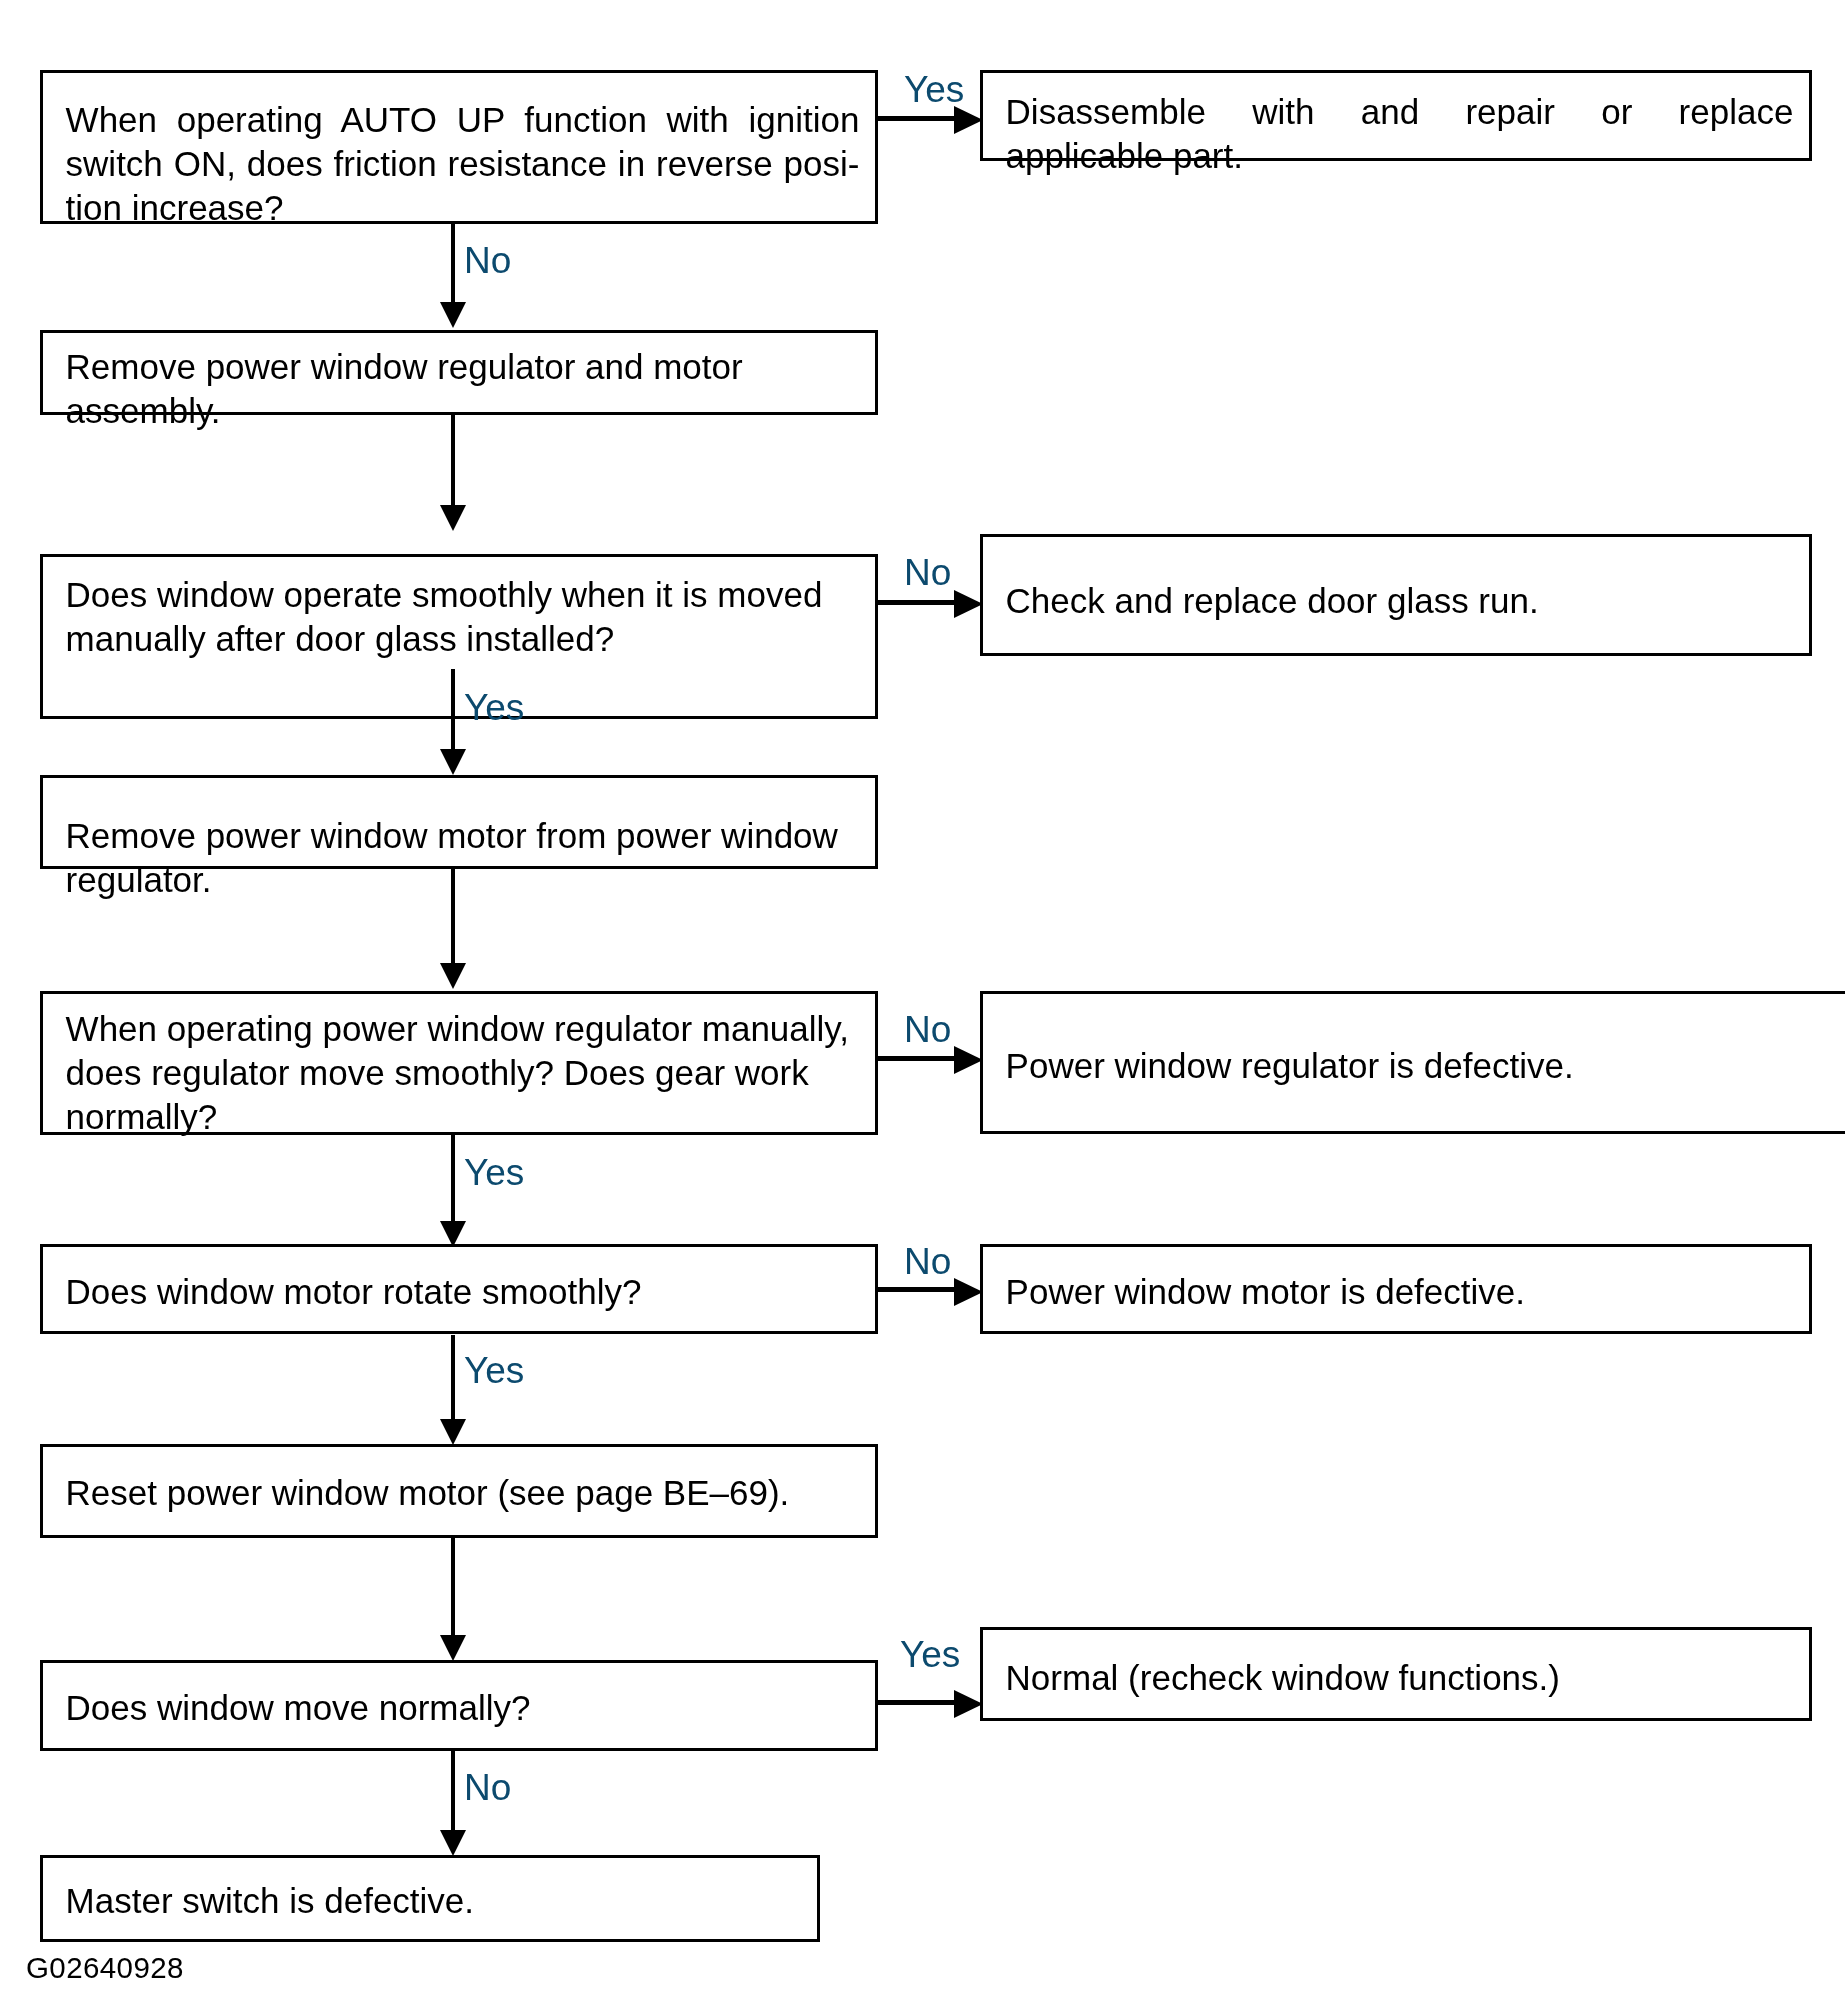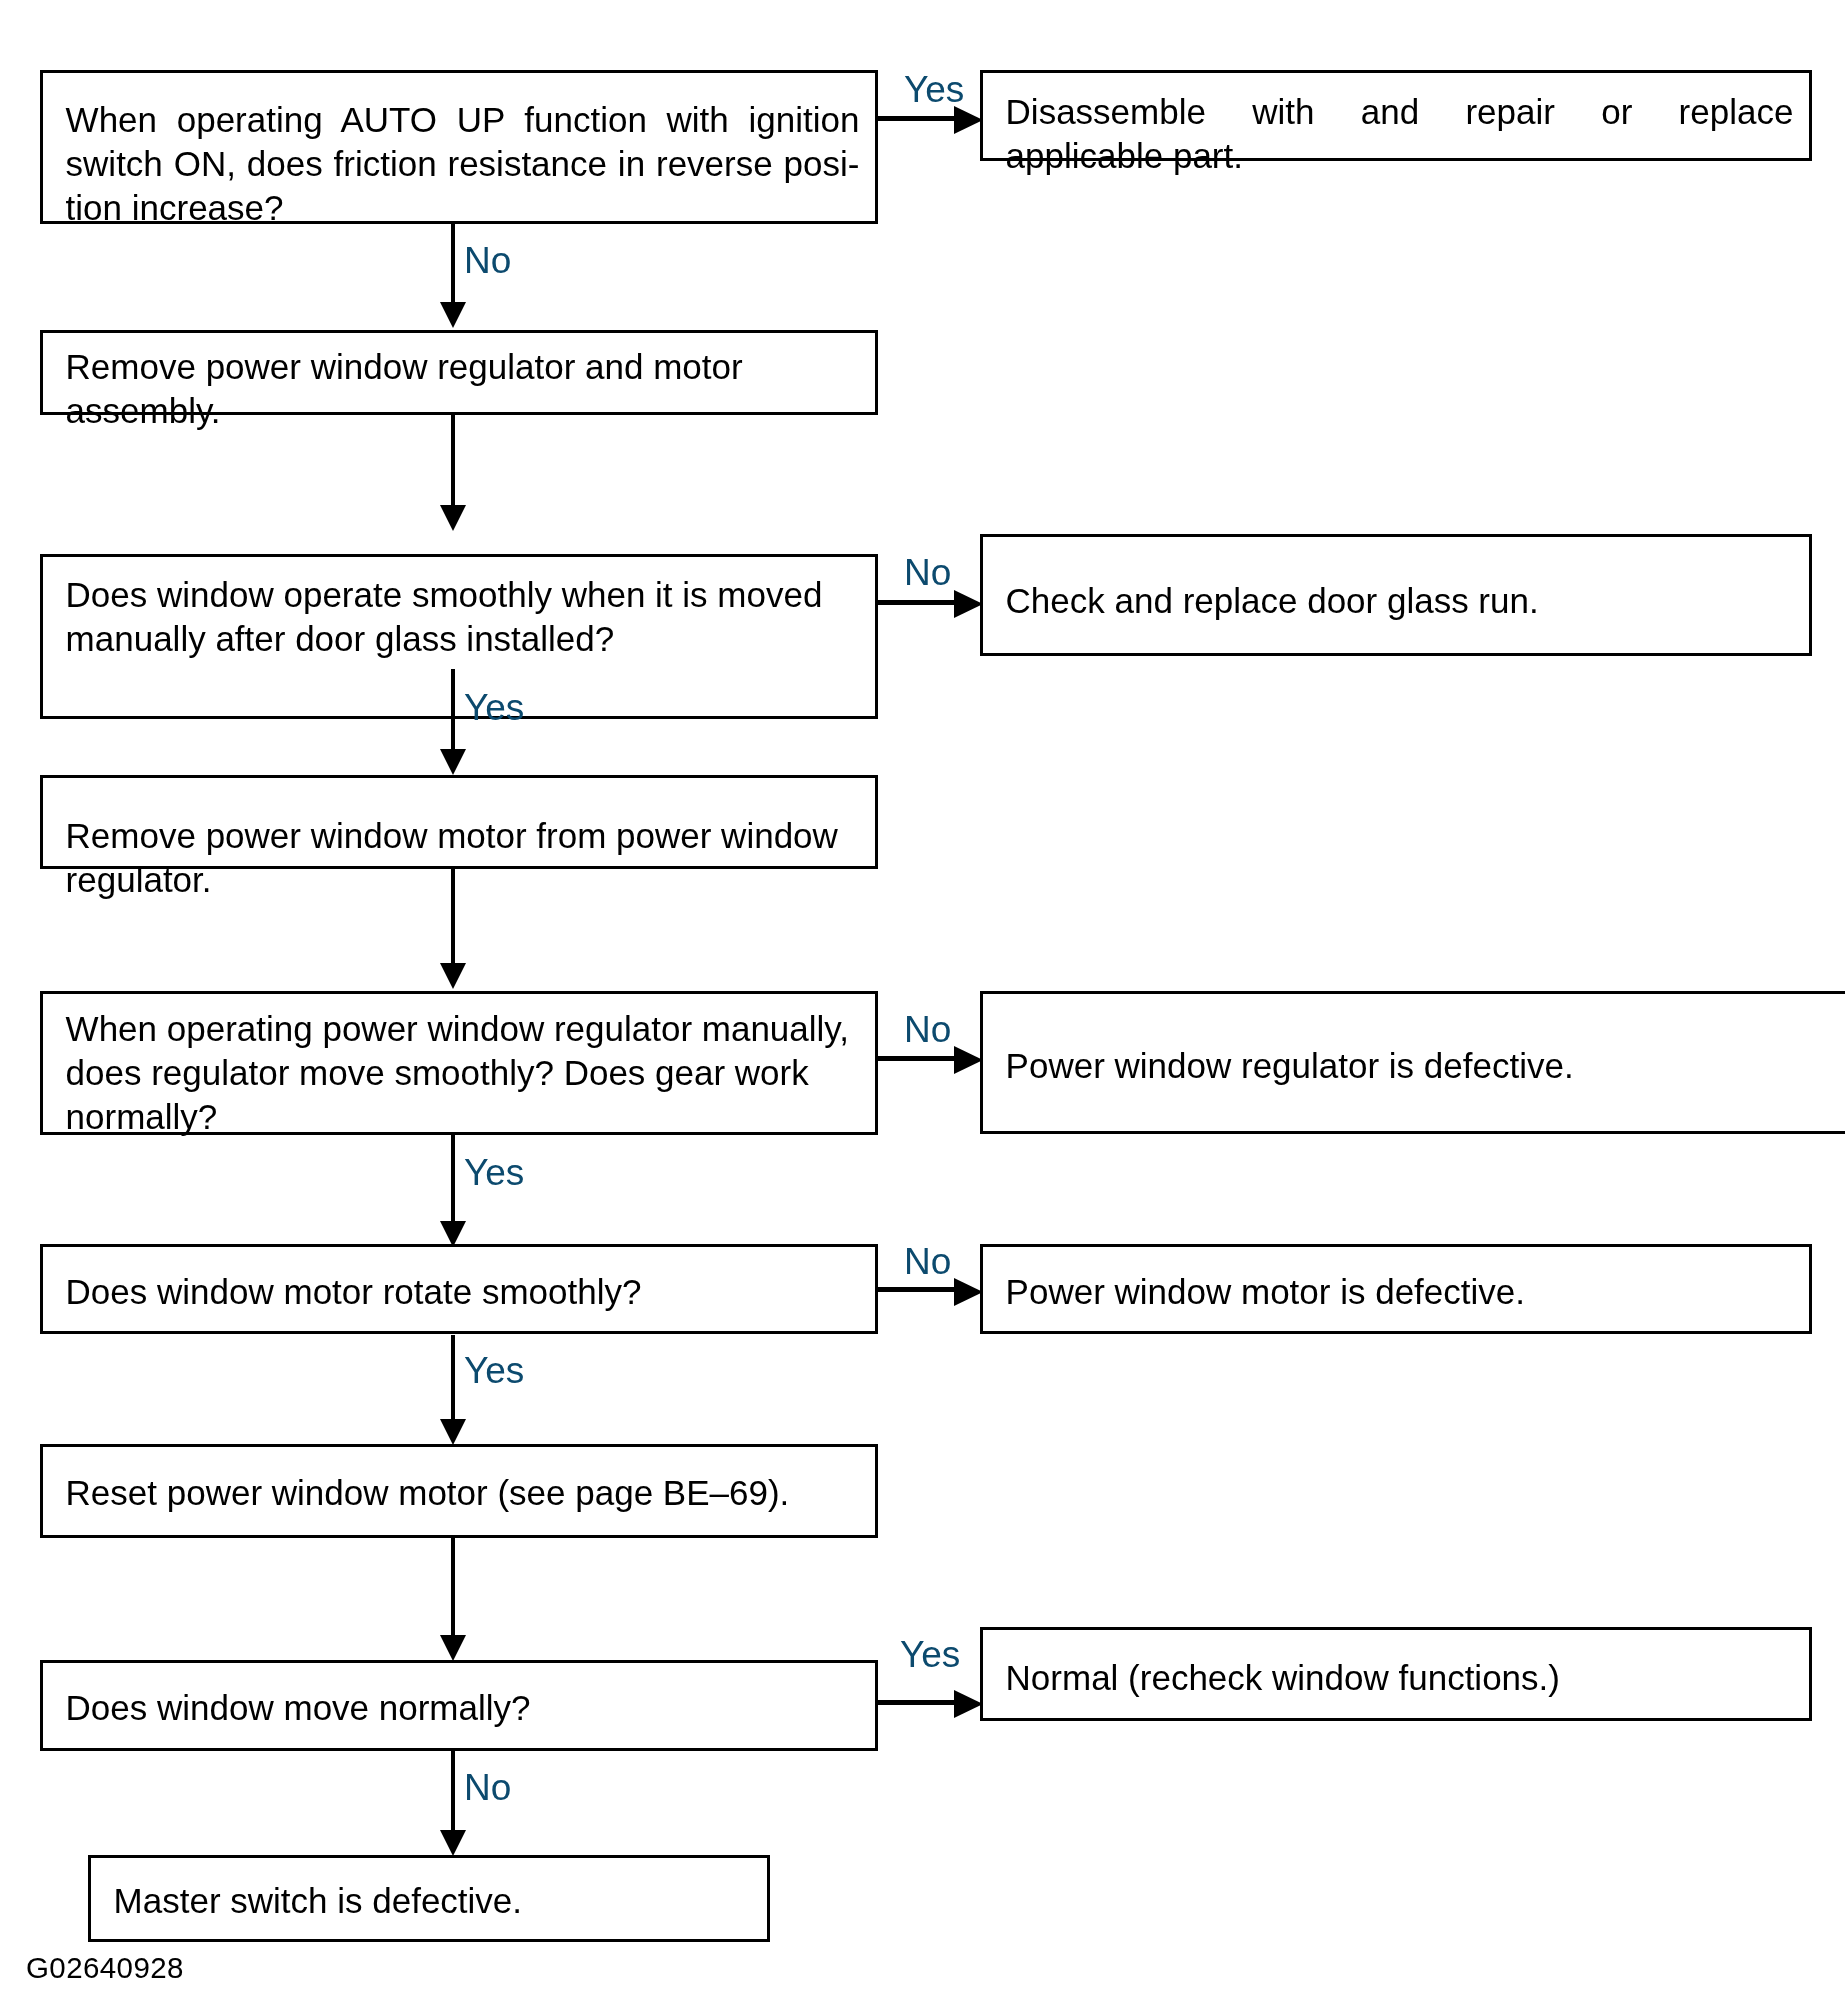--- a/index.html
+++ b/index.html
@@ -163,21 +163,21 @@
   <div class="node" style="left:980px;top:1627px;width:832px;height:94px;">
     <div class="txt" style="top:26px;">
       <span class="ln">Normal (recheck window functions.)</span>
     </div>
   </div>
 
   <div class="vline" style="left:451px;top:1751px;height:83px;"></div>
   <div class="varrow" style="left:440px;top:1830px;"></div>
   <div class="blabel" style="left:464px;top:1769px;">No</div>
 
-  <div class="node" style="left:40px;top:1855px;width:682px;height:87px;margin-left:48px;">
+  <div class="node" style="left:40px;top:1855px;width:780px;height:87px;">
     <div class="txt" style="top:21px;">
       <span class="ln">Master switch is defective.</span>
     </div>
   </div>
 
   <div class="figid" style="left:26px;top:1951px;">G02640928</div>
 
 </div>
 
 

